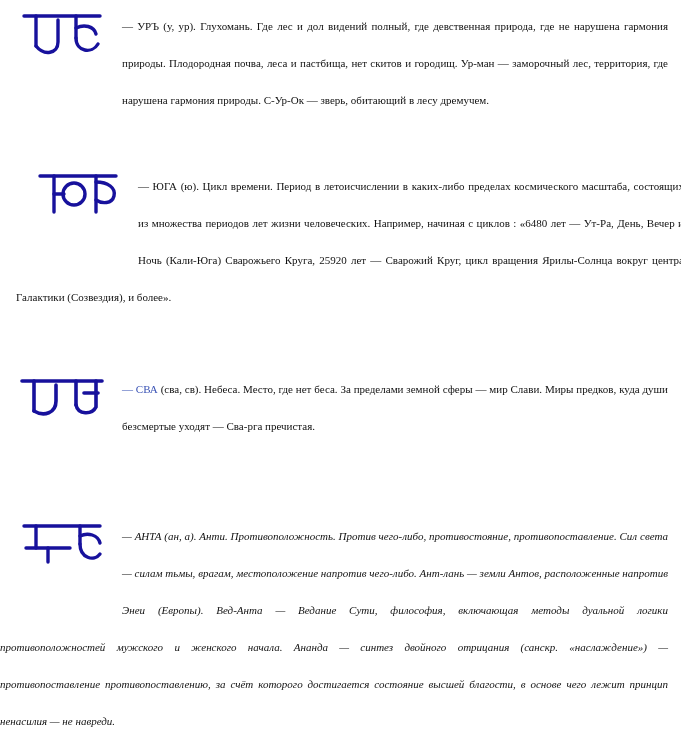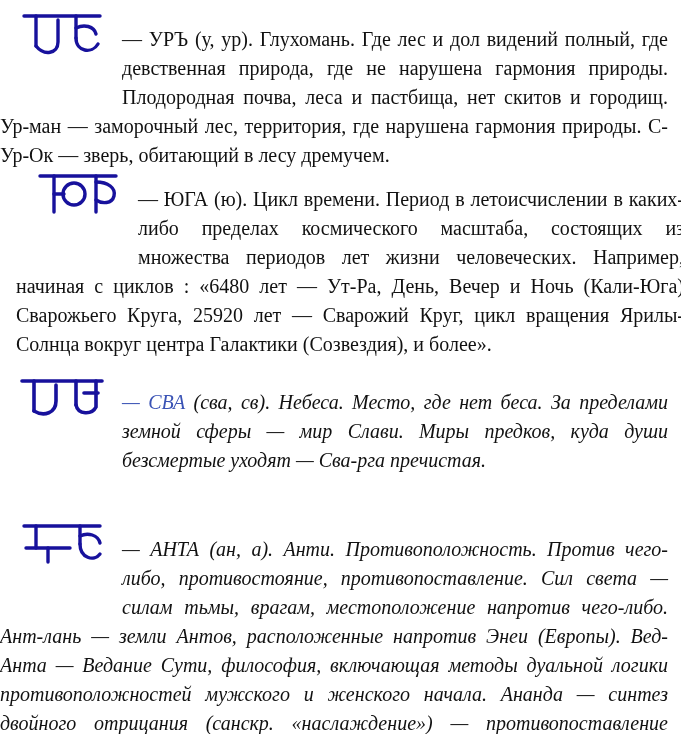--- a/index.html
+++ b/index.html
@@ -25,41 +25,40 @@
     position: relative;
     box-sizing: border-box;
   }
   .entry .glyph-box {
     position: absolute;
     left: 14px;
     top: 0;
     width: 96px;
   }
   .entry-body {
-    font-size: 20px;
-    line-height: 29px;
+    font-size: 11px;
+    line-height: 37px;
     text-align: justify;
     color: #111111;
-    margin-top: 17px;
   }
   .rune-name {
     color: #111111;
   }
   .rune-name.link {
     color: #3a53b5;
   }
   
   .wrap-1 { float: left; width: 122px; height: 82px; }
   .wrap-2 { float: left; width: 122px; height: 82px; }
   .wrap-3 { float: left; width: 122px; height: 82px; }
   .wrap-4 { float: left; width: 122px; height: 82px; }
 
   .entry-1 { position: absolute; left: 0; top: 8px; width: 668px; }
   .entry-2 { position: absolute; left: 16px; top: 168px; width: 668px; }
-  .entry-3 { position: absolute; left: 0; top: 371px; width: 668px; font-style: italic; }
+  .entry-3 { position: absolute; left: 0; top: 371px; width: 668px; }
   .entry-4 { position: absolute; left: 0; top: 518px; width: 668px; font-style: italic; }
 
   .glyph-svg { display: block; }
 </style>
 </head>
 <body>
 
 <div class="page">
 
   <div class="entry entry-1">

